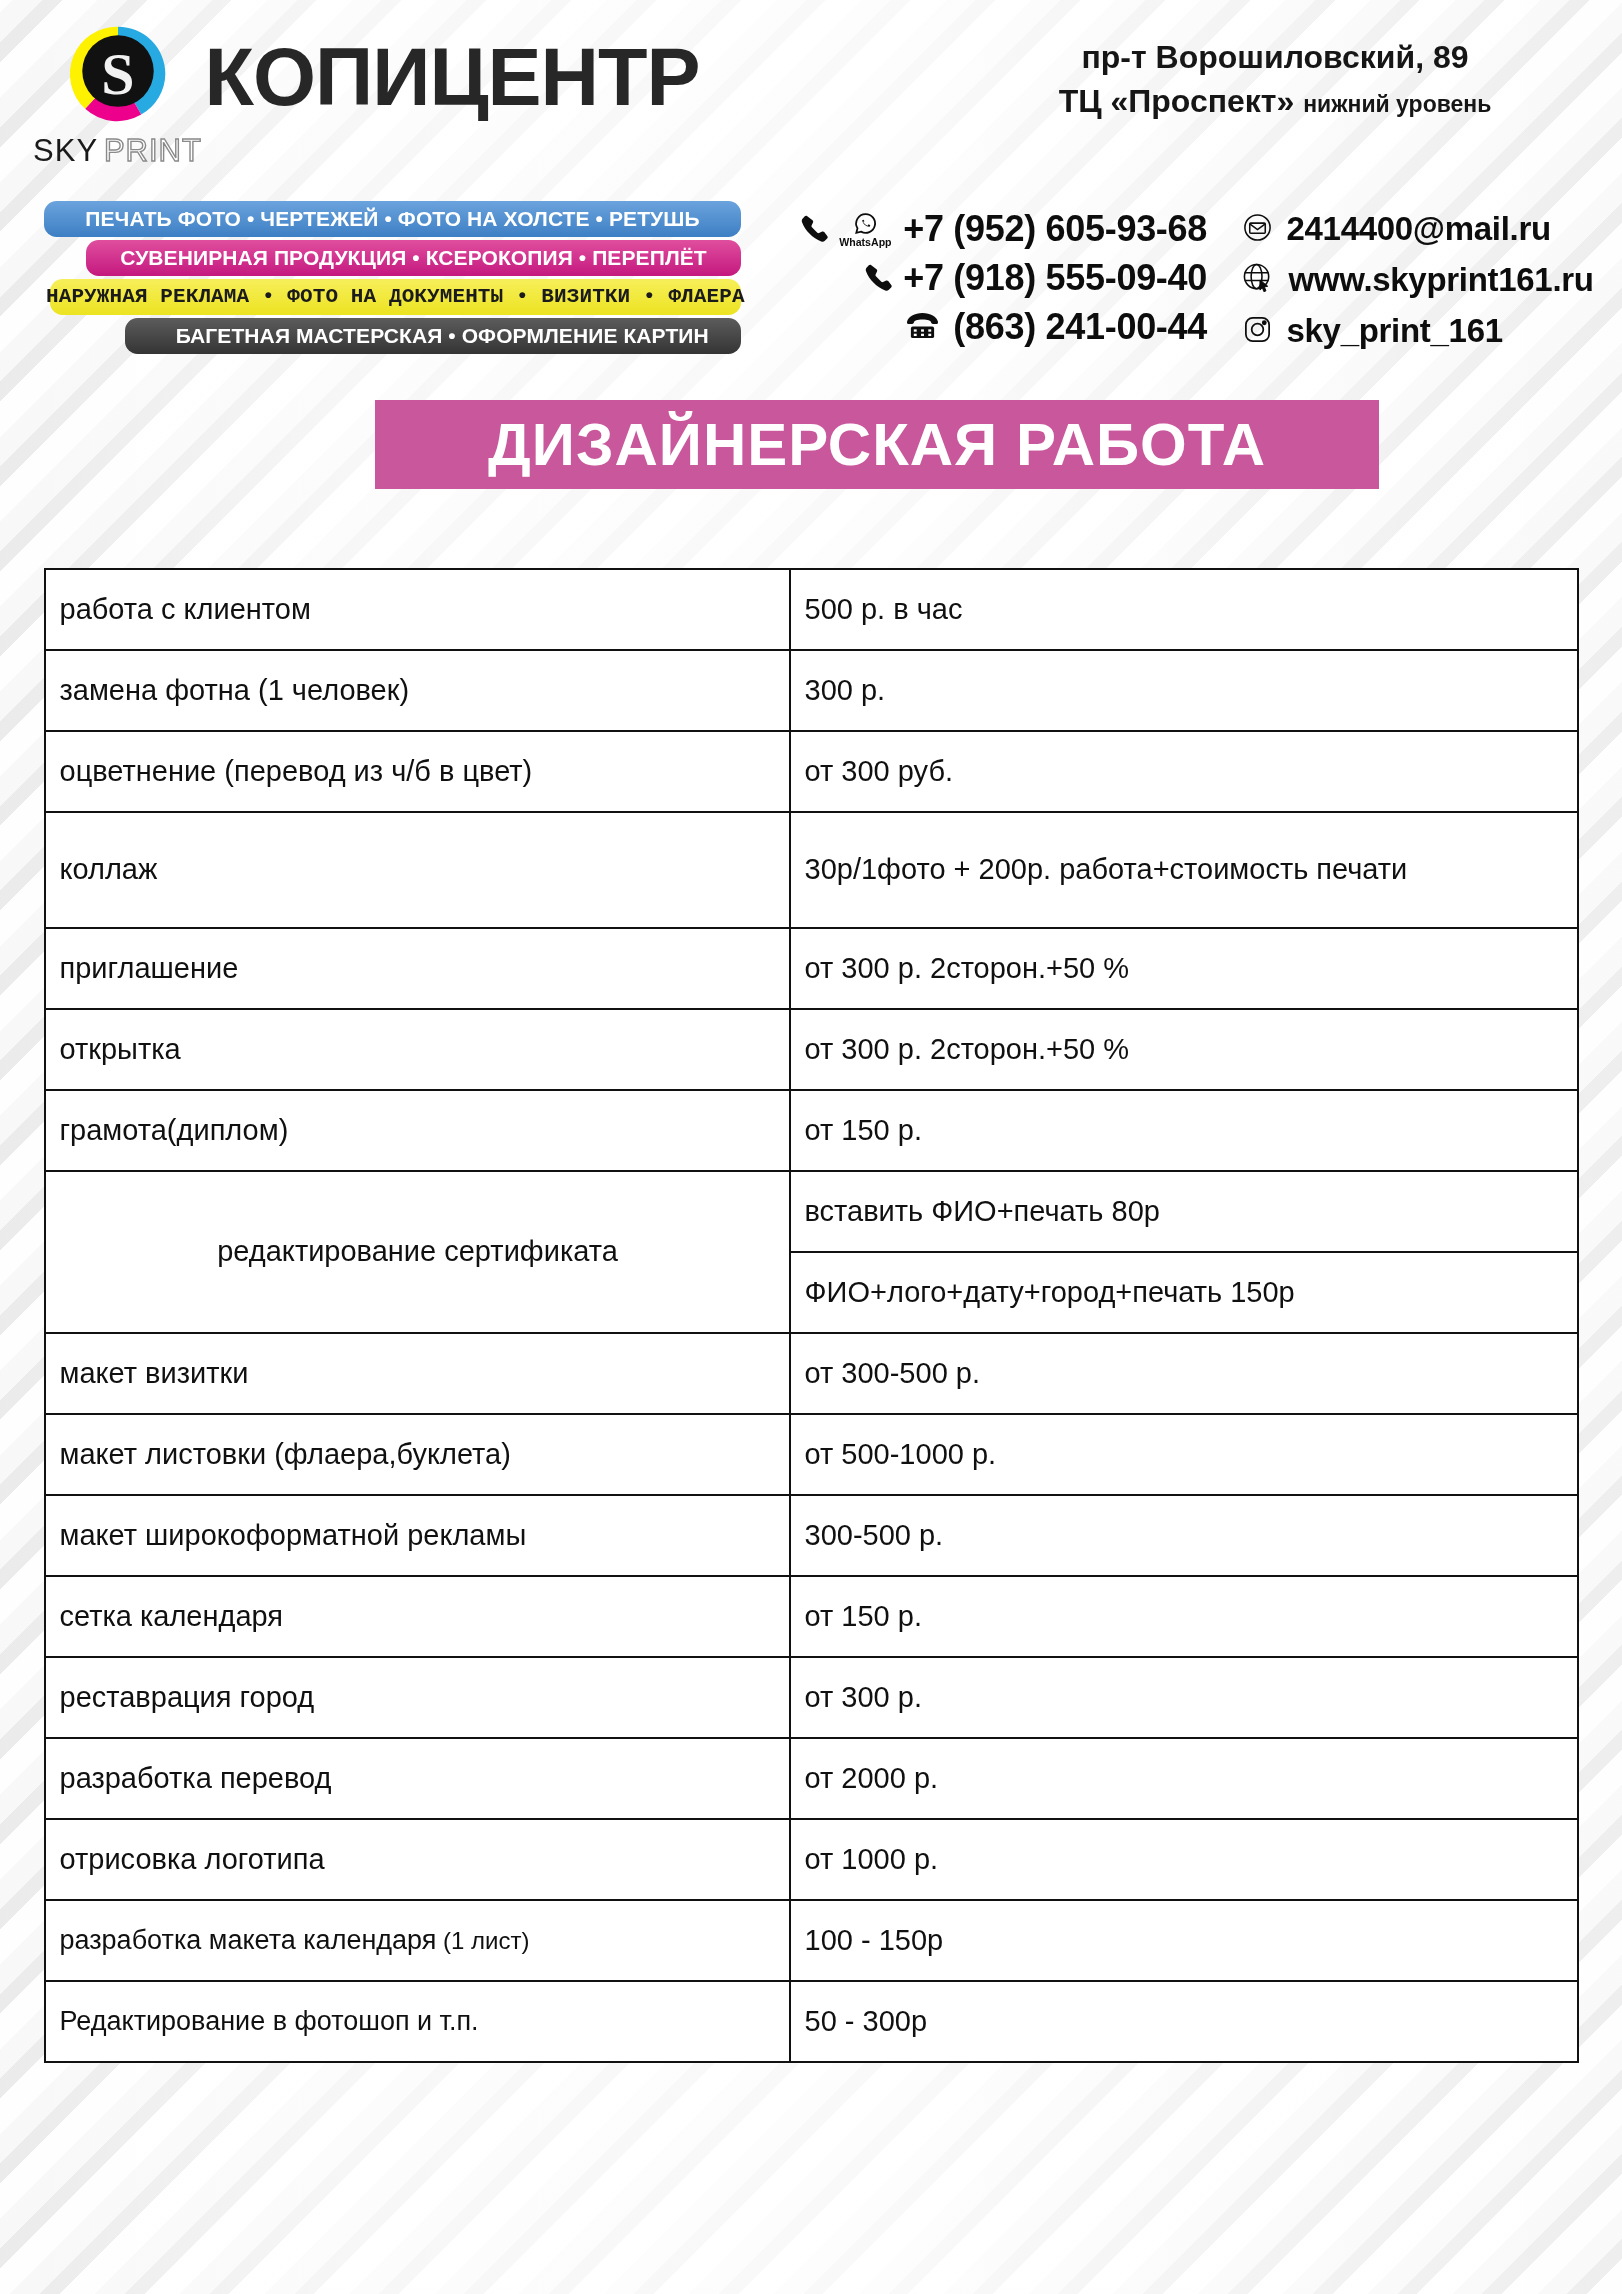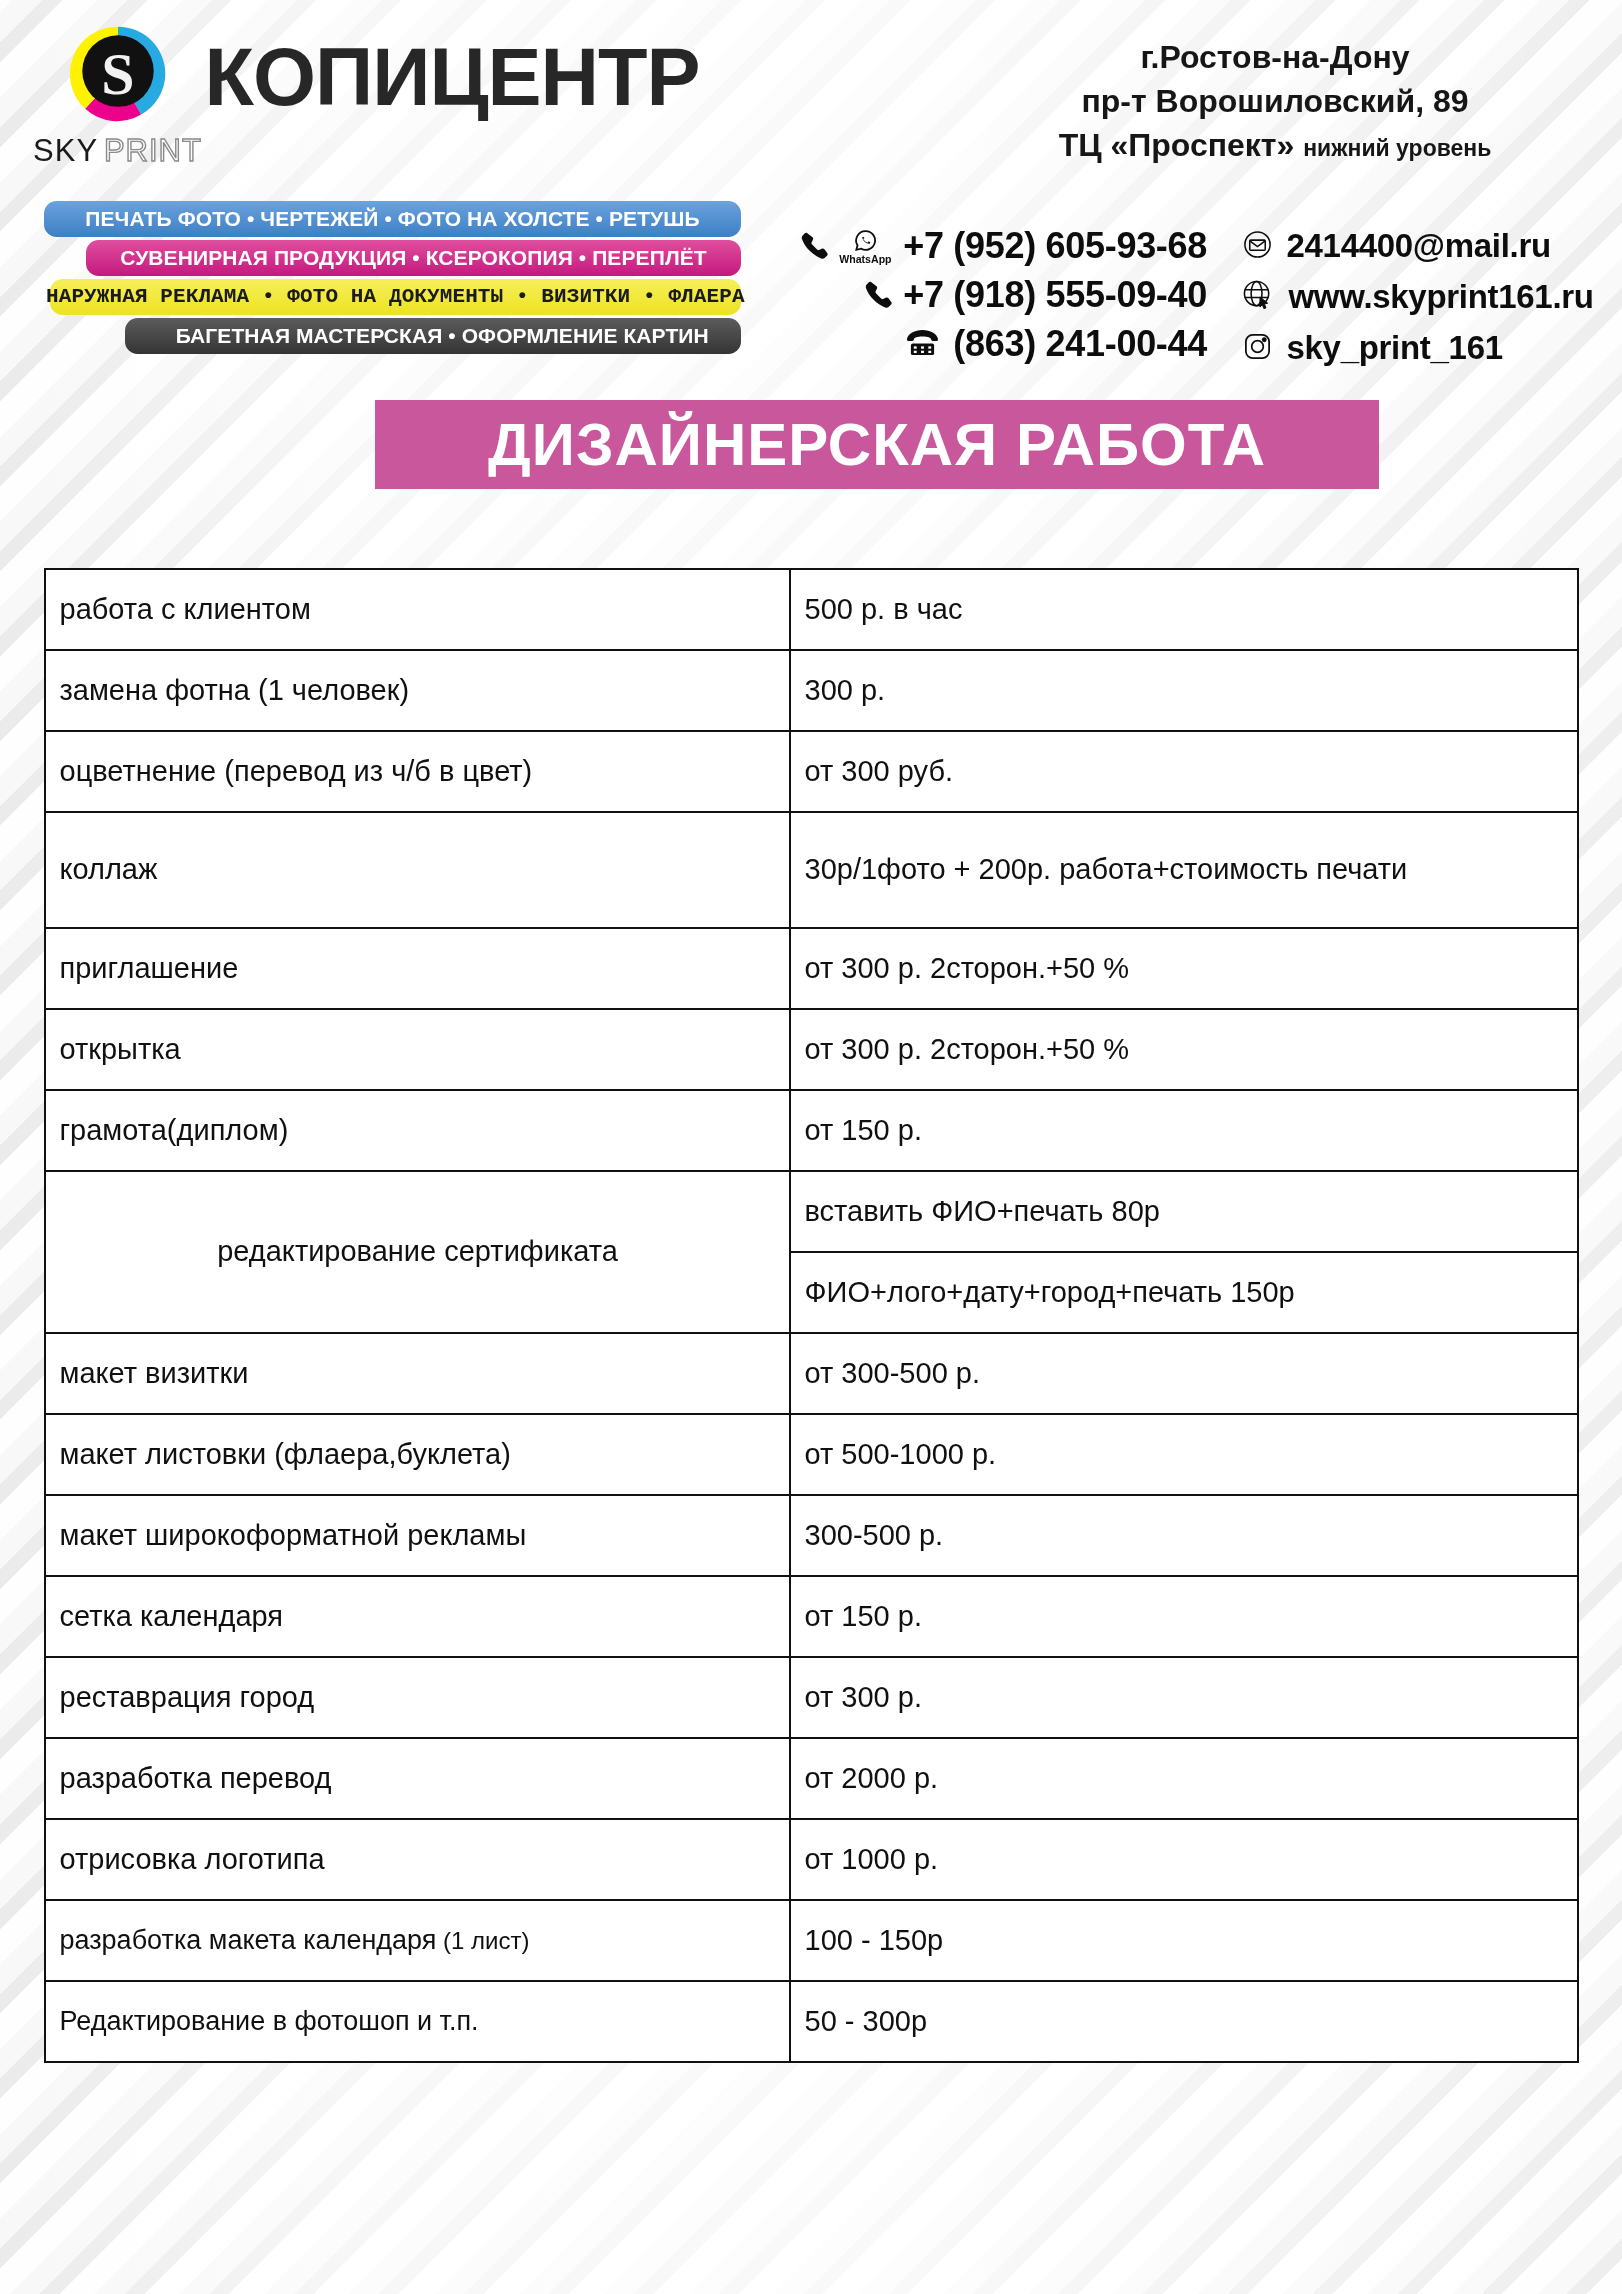--- a/index.html
+++ b/index.html
@@ -109,21 +109,21 @@
     color: #161616;
     font-weight: bold;
     line-height: 1.38;
   }
   .address .a-line { font-size: 32px; white-space: nowrap; }
   .address .a-small { font-size: 23px; font-weight: bold; }
 
   
   .contacts {
     position: absolute;
-    left: 753px; top: 222px;
+    left: 753px; top: 205px;
     width: 869px;
     display: flex;
     align-items: flex-start;
   }
 
   .phones {
     width: 454px;
     display: flex;
     flex-direction: column;
     align-items: flex-end;
@@ -264,21 +264,20 @@
         </div>
         <div class="logo-word">
           <span class="sky">SKY</span><span class="print">PRINT</span>
         </div>
       </div>
 
       <div class="kopi-title">КОПИЦЕНТР</div>
     </div>
 
     <div class="address">
-      <div class="a-line">г.Ростов-на-Дону</div>
       <div class="a-line">пр-т Ворошиловский, 89</div>
       <div class="a-line">
         <span>ТЦ «Проспект»</span>
         <span class="a-small">нижний уровень</span>
       </div>
     </div>
 
     <div class="bars">
       <div class="bar bar-1">ПЕЧАТЬ ФОТО • ЧЕРТЕЖЕЙ • ФОТО НА ХОЛСТЕ •  РЕТУШЬ</div>
       <div class="bar bar-2">СУВЕНИРНАЯ ПРОДУКЦИЯ • КСЕРОКОПИЯ • ПЕРЕПЛЁТ</div>

